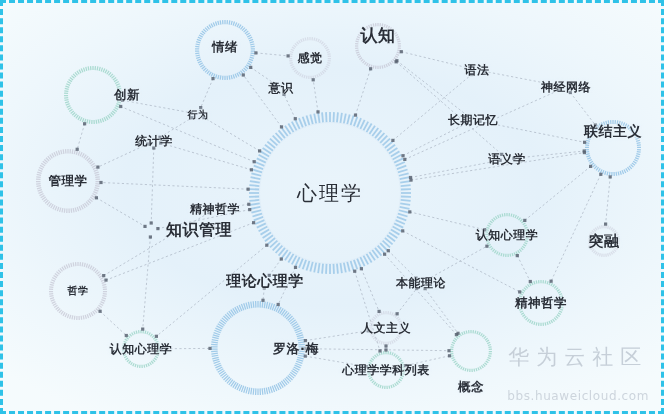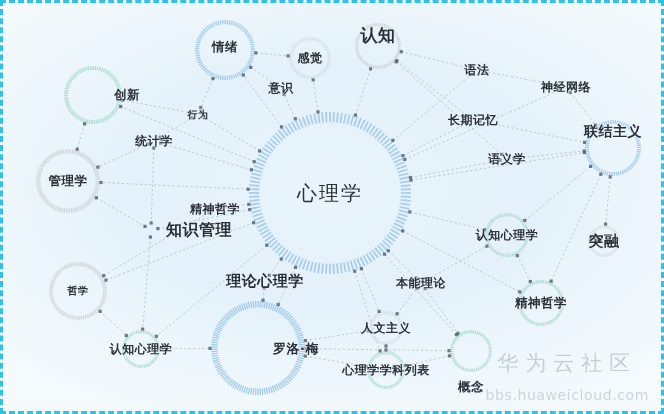--- a/index.html
+++ b/index.html
@@ -25,21 +25,21 @@
     letter-spacing:0.5px;
     text-shadow:0 0 2px rgba(235,245,252,0.95),0 0 4px rgba(235,245,252,0.85);
     pointer-events:auto;
     line-height:1;
   }
   .watermark{
     position:absolute;right:12px;bottom:8px;text-align:center;
     color:#c3ccd6;pointer-events:none;user-select:none;
   }
   .wm-main{font-size:21px;letter-spacing:7px;color:#c6cfd8;font-weight:400;}
-  .wm-sub{font-size:14px;letter-spacing:0.6px;color:#cdd5dd;margin-top:10px;}
+  .wm-sub{font-size:12px;letter-spacing:0.6px;color:#cdd5dd;margin-top:18px;}
 </style>
 </head>
 <body>
 
 <div id="stage">
   <svg id="graph" viewBox="0 0 664 414" xmlns="http://www.w3.org/2000/svg">
       <g>
         <line x1="278.5" y1="123.9" x2="240.3" y2="72.0" stroke="#8a93a3" stroke-width="0.62" stroke-dasharray="2.2 2.4" stroke-opacity="0.75"></line>
         <line x1="315.0" y1="108.9" x2="310.2" y2="76.8" stroke="#8a93a3" stroke-width="0.62" stroke-dasharray="2.2 2.4" stroke-opacity="0.75"></line>
         <line x1="352.5" y1="112.1" x2="367.6" y2="65.8" stroke="#8a93a3" stroke-width="0.62" stroke-dasharray="2.2 2.4" stroke-opacity="0.75"></line>

